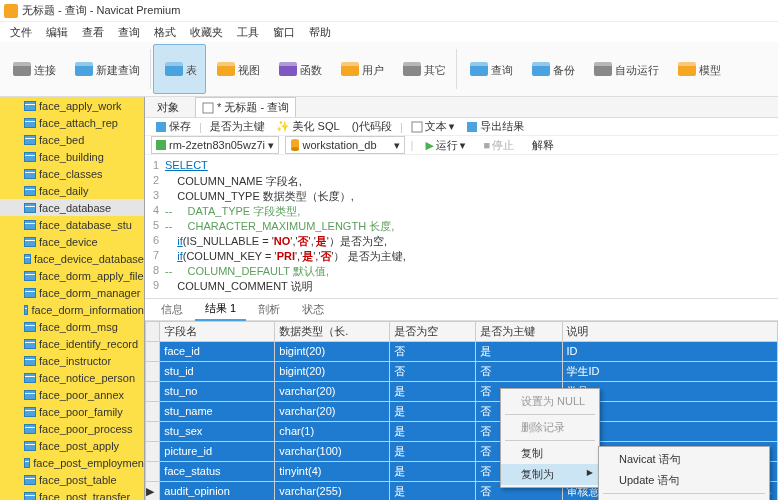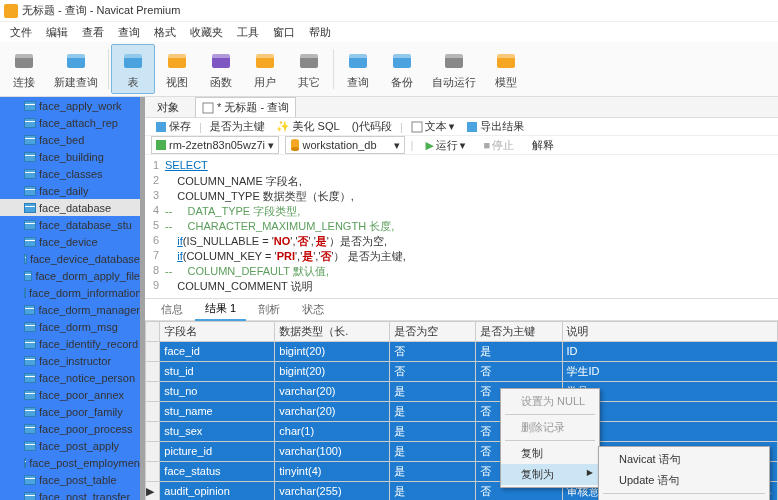--- a/index.html
+++ b/index.html
@@ -2,27 +2,27 @@
 <html><head>
 <meta charset="utf-8">
 <style>
 *{box-sizing:border-box;margin:0;padding:0;font-family:"Microsoft YaHei",Arial,sans-serif;font-size:11px;}
 body{background:#fff;color:#333;overflow:hidden;width:778px;height:500px;position:relative;}
 .titlebar{height:22px;background:#fff;border-bottom:1px solid #eee;display:flex;align-items:center;padding:0 4px;gap:4px;}
 .titlebar svg{flex-shrink:0;}
 .menubar{height:20px;display:flex;align-items:center;padding:0 4px;gap:2px;}
 .menubar span{padding:2px 6px;cursor:default;}
 .toolbar{height:55px;display:flex;align-items:center;padding:0 2px;background:#fafafa;border-bottom:1px solid #ddd;}
-.tool{display:flex;flex-direction:column;align-items:center;justify-content:center;padding:2px 8px;min-width:44px;height:50px;cursor:pointer;}
+.tool{display:flex;flex-direction:row;align-items:center;justify-content:center;padding:2px 8px;min-width:44px;height:50px;cursor:pointer;}
 .tool.active{background:#cce5f5;border:1px solid #7ab5e0;border-radius:2px;}
 .tool .ico{width:24px;height:24px;display:flex;align-items:center;justify-content:center;}
 .tool .lbl{font-size:11px;margin-top:2px;color:#444;}
 .toolsep{width:1px;height:40px;background:#ddd;margin:0 2px;}
 .main{display:flex;height:403px;}
-.sidebar{width:145px;border-right:5px solid #a3a3a3;overflow:hidden;background:#3b82f6;}
+.sidebar{width:145px;border-right:1px solid #a3a3a3;overflow:hidden;background:#fde047;}
 .tree-item{display:flex;align-items:center;height:17px;padding-left:24px;gap:3px;cursor:pointer;white-space:nowrap;}
 .tree-item.sel{background:#e5e5e5;}
 .tblico{width:12px;height:10px;background:#4aa3df;border:1px solid #2c7db8;display:inline-block;position:relative;}
 .tblico::before{content:"";position:absolute;top:2px;left:0;right:0;height:1px;background:#fff;}
 .content{flex:1;display:flex;flex-direction:column;overflow:hidden;}
 .tabbar{height:22px;border-bottom:1px solid #ddd;display:flex;align-items:center;padding-left:6px;background:#f5f5f5;gap:10px;}
 .tabbar .tab{display:flex;align-items:center;gap:3px;padding:2px 6px;}
 .tabbar .tab.active{background:#fff;border:1px solid #ccc;border-bottom:none;}
 .querybar{height:24px;display:flex;align-items:center;padding:0 6px;gap:4px;border-bottom:1px solid #eee;}
 .qbtn{display:flex;align-items:center;gap:2px;padding:1px 4px;cursor:pointer;}
@@ -223,25 +223,25 @@
       <div class="tree-item">
         <span class="tblico"></span>
         <span>face_device_database</span>
       </div>
       <div class="tree-item">
         <span class="tblico"></span>
         <span>face_dorm_apply_file</span>
       </div>
       <div class="tree-item">
         <span class="tblico"></span>
+        <span>face_dorm_manager</span>
+      </div>
+      <div class="tree-item">
+        <span class="tblico"></span>
         <span>face_dorm_information</span>
-      </div>
-      <div class="tree-item">
-        <span class="tblico"></span>
-        <span>face_dorm_manager</span>
       </div>
       <div class="tree-item">
         <span class="tblico"></span>
         <span>face_dorm_msg</span>
       </div>
       <div class="tree-item">
         <span class="tblico"></span>
         <span>face_identify_record</span>
       </div>
       <div class="tree-item">

